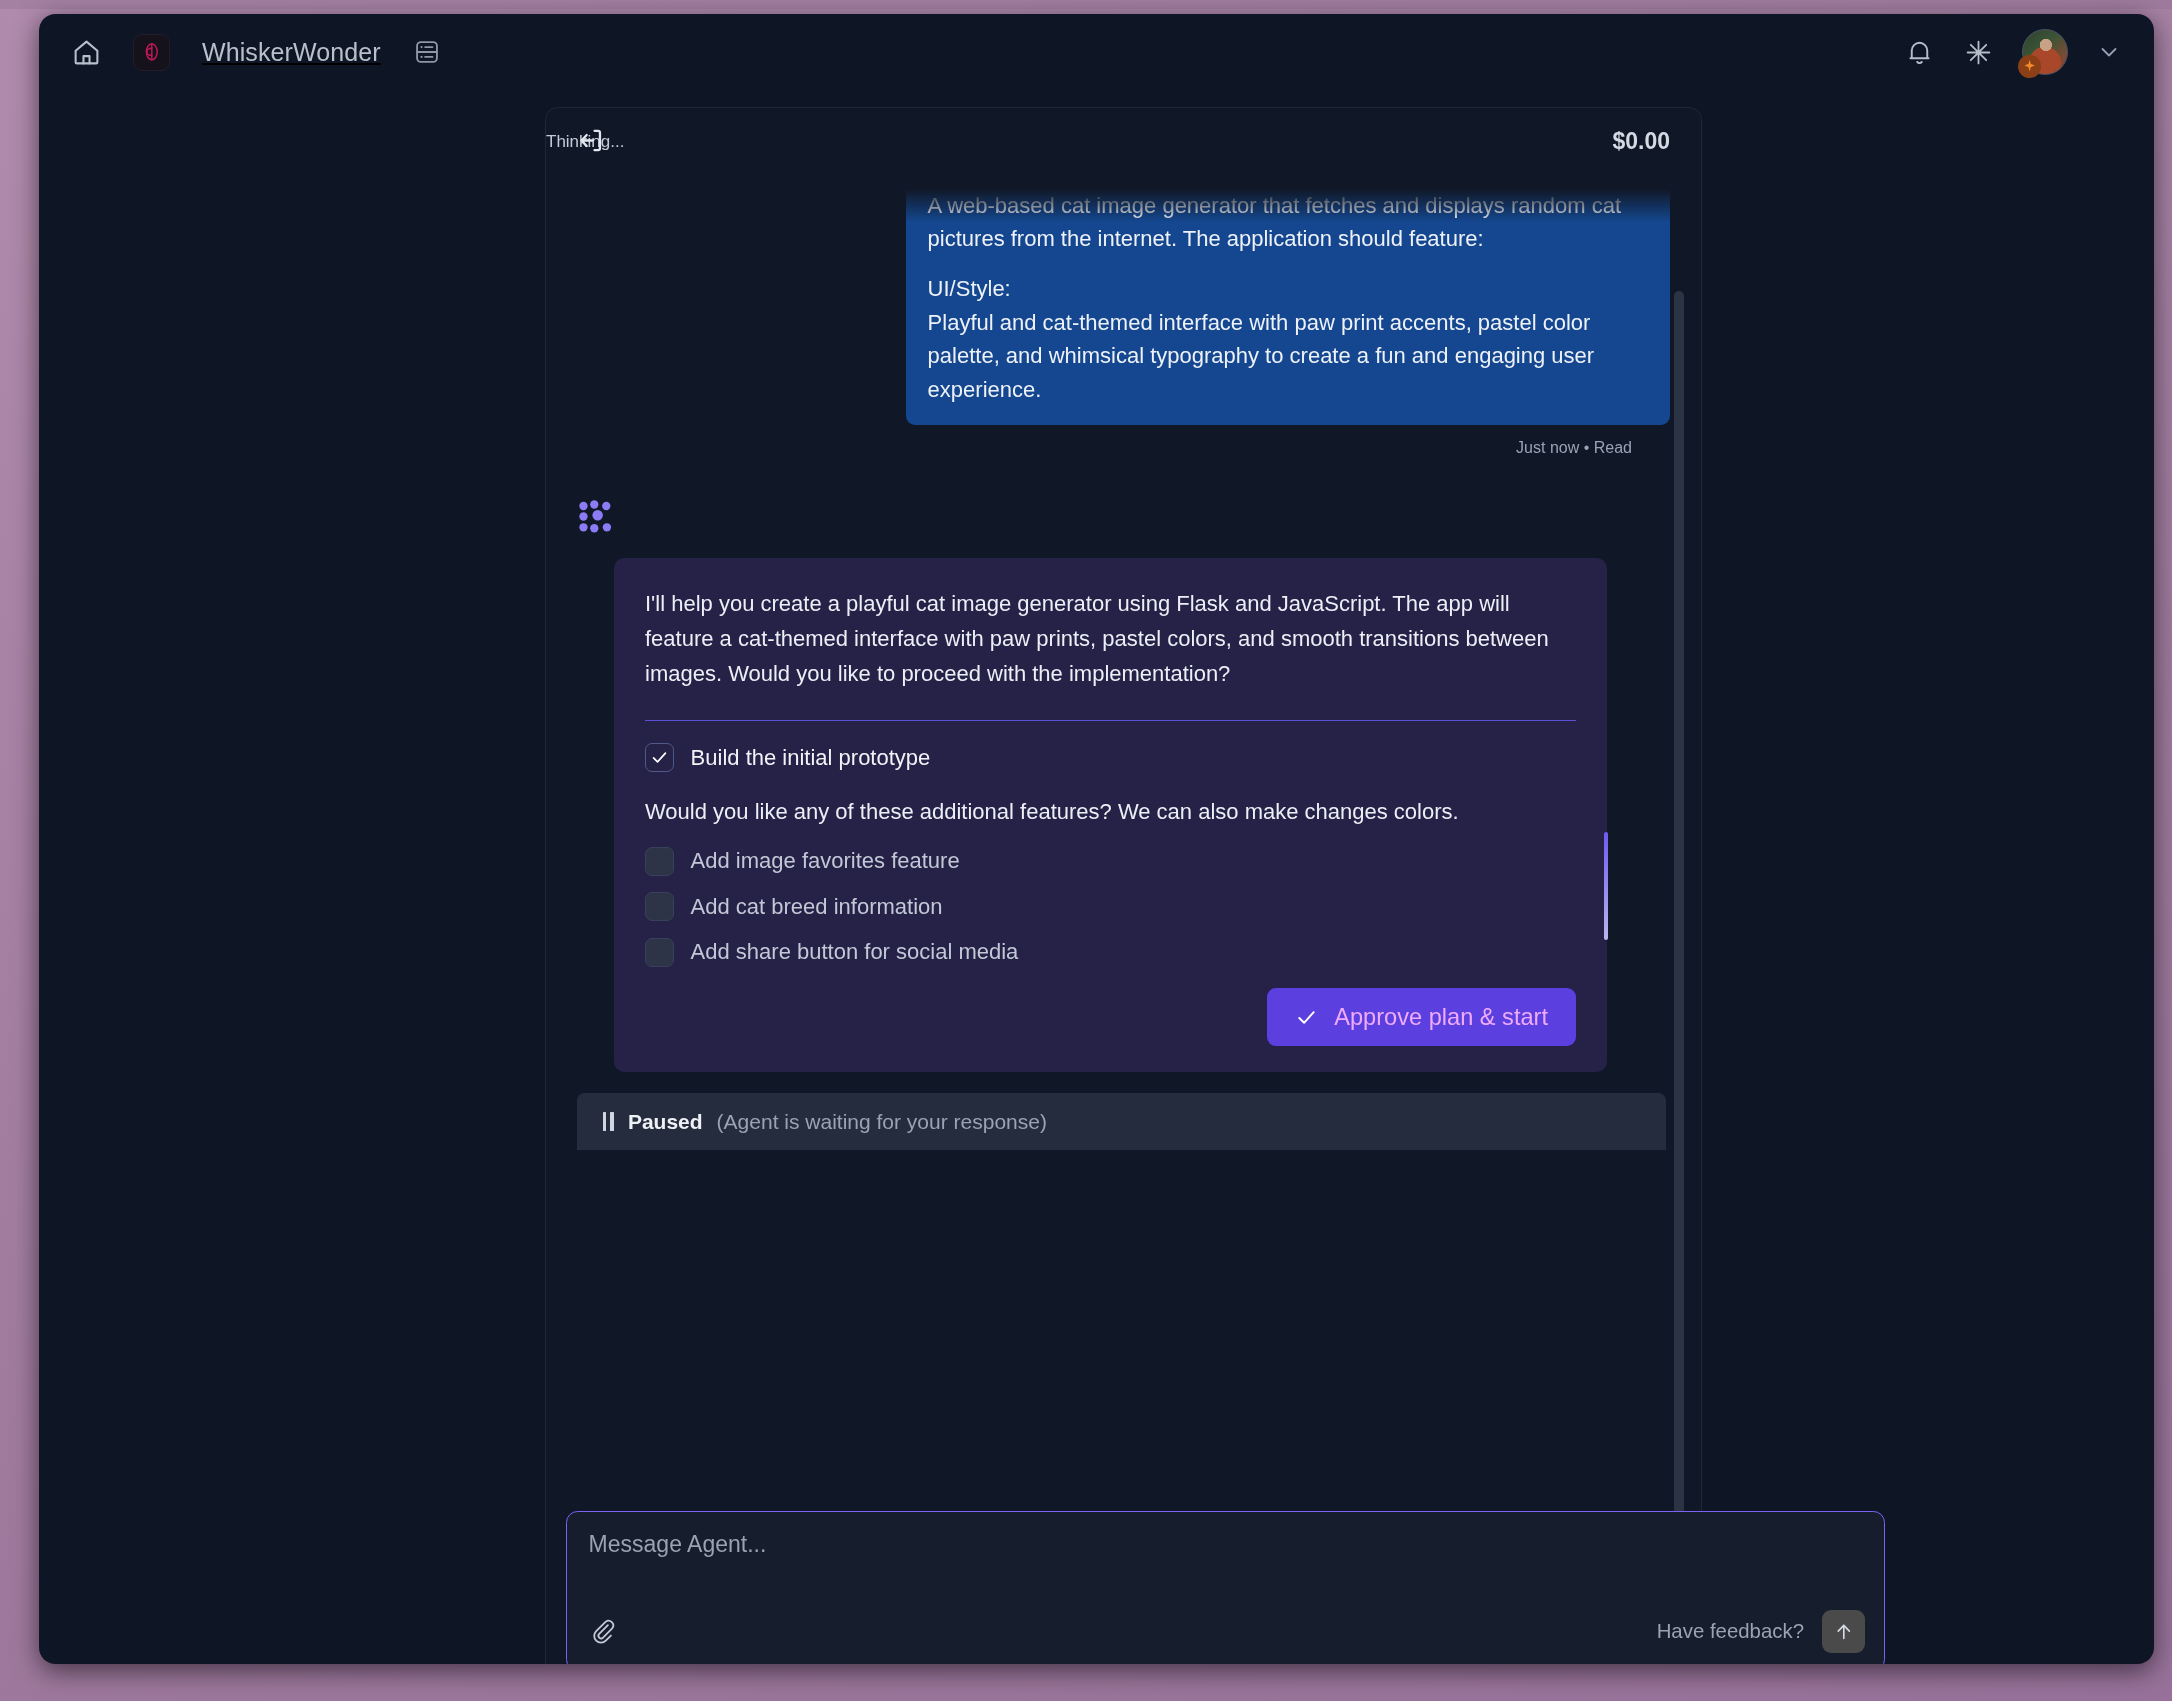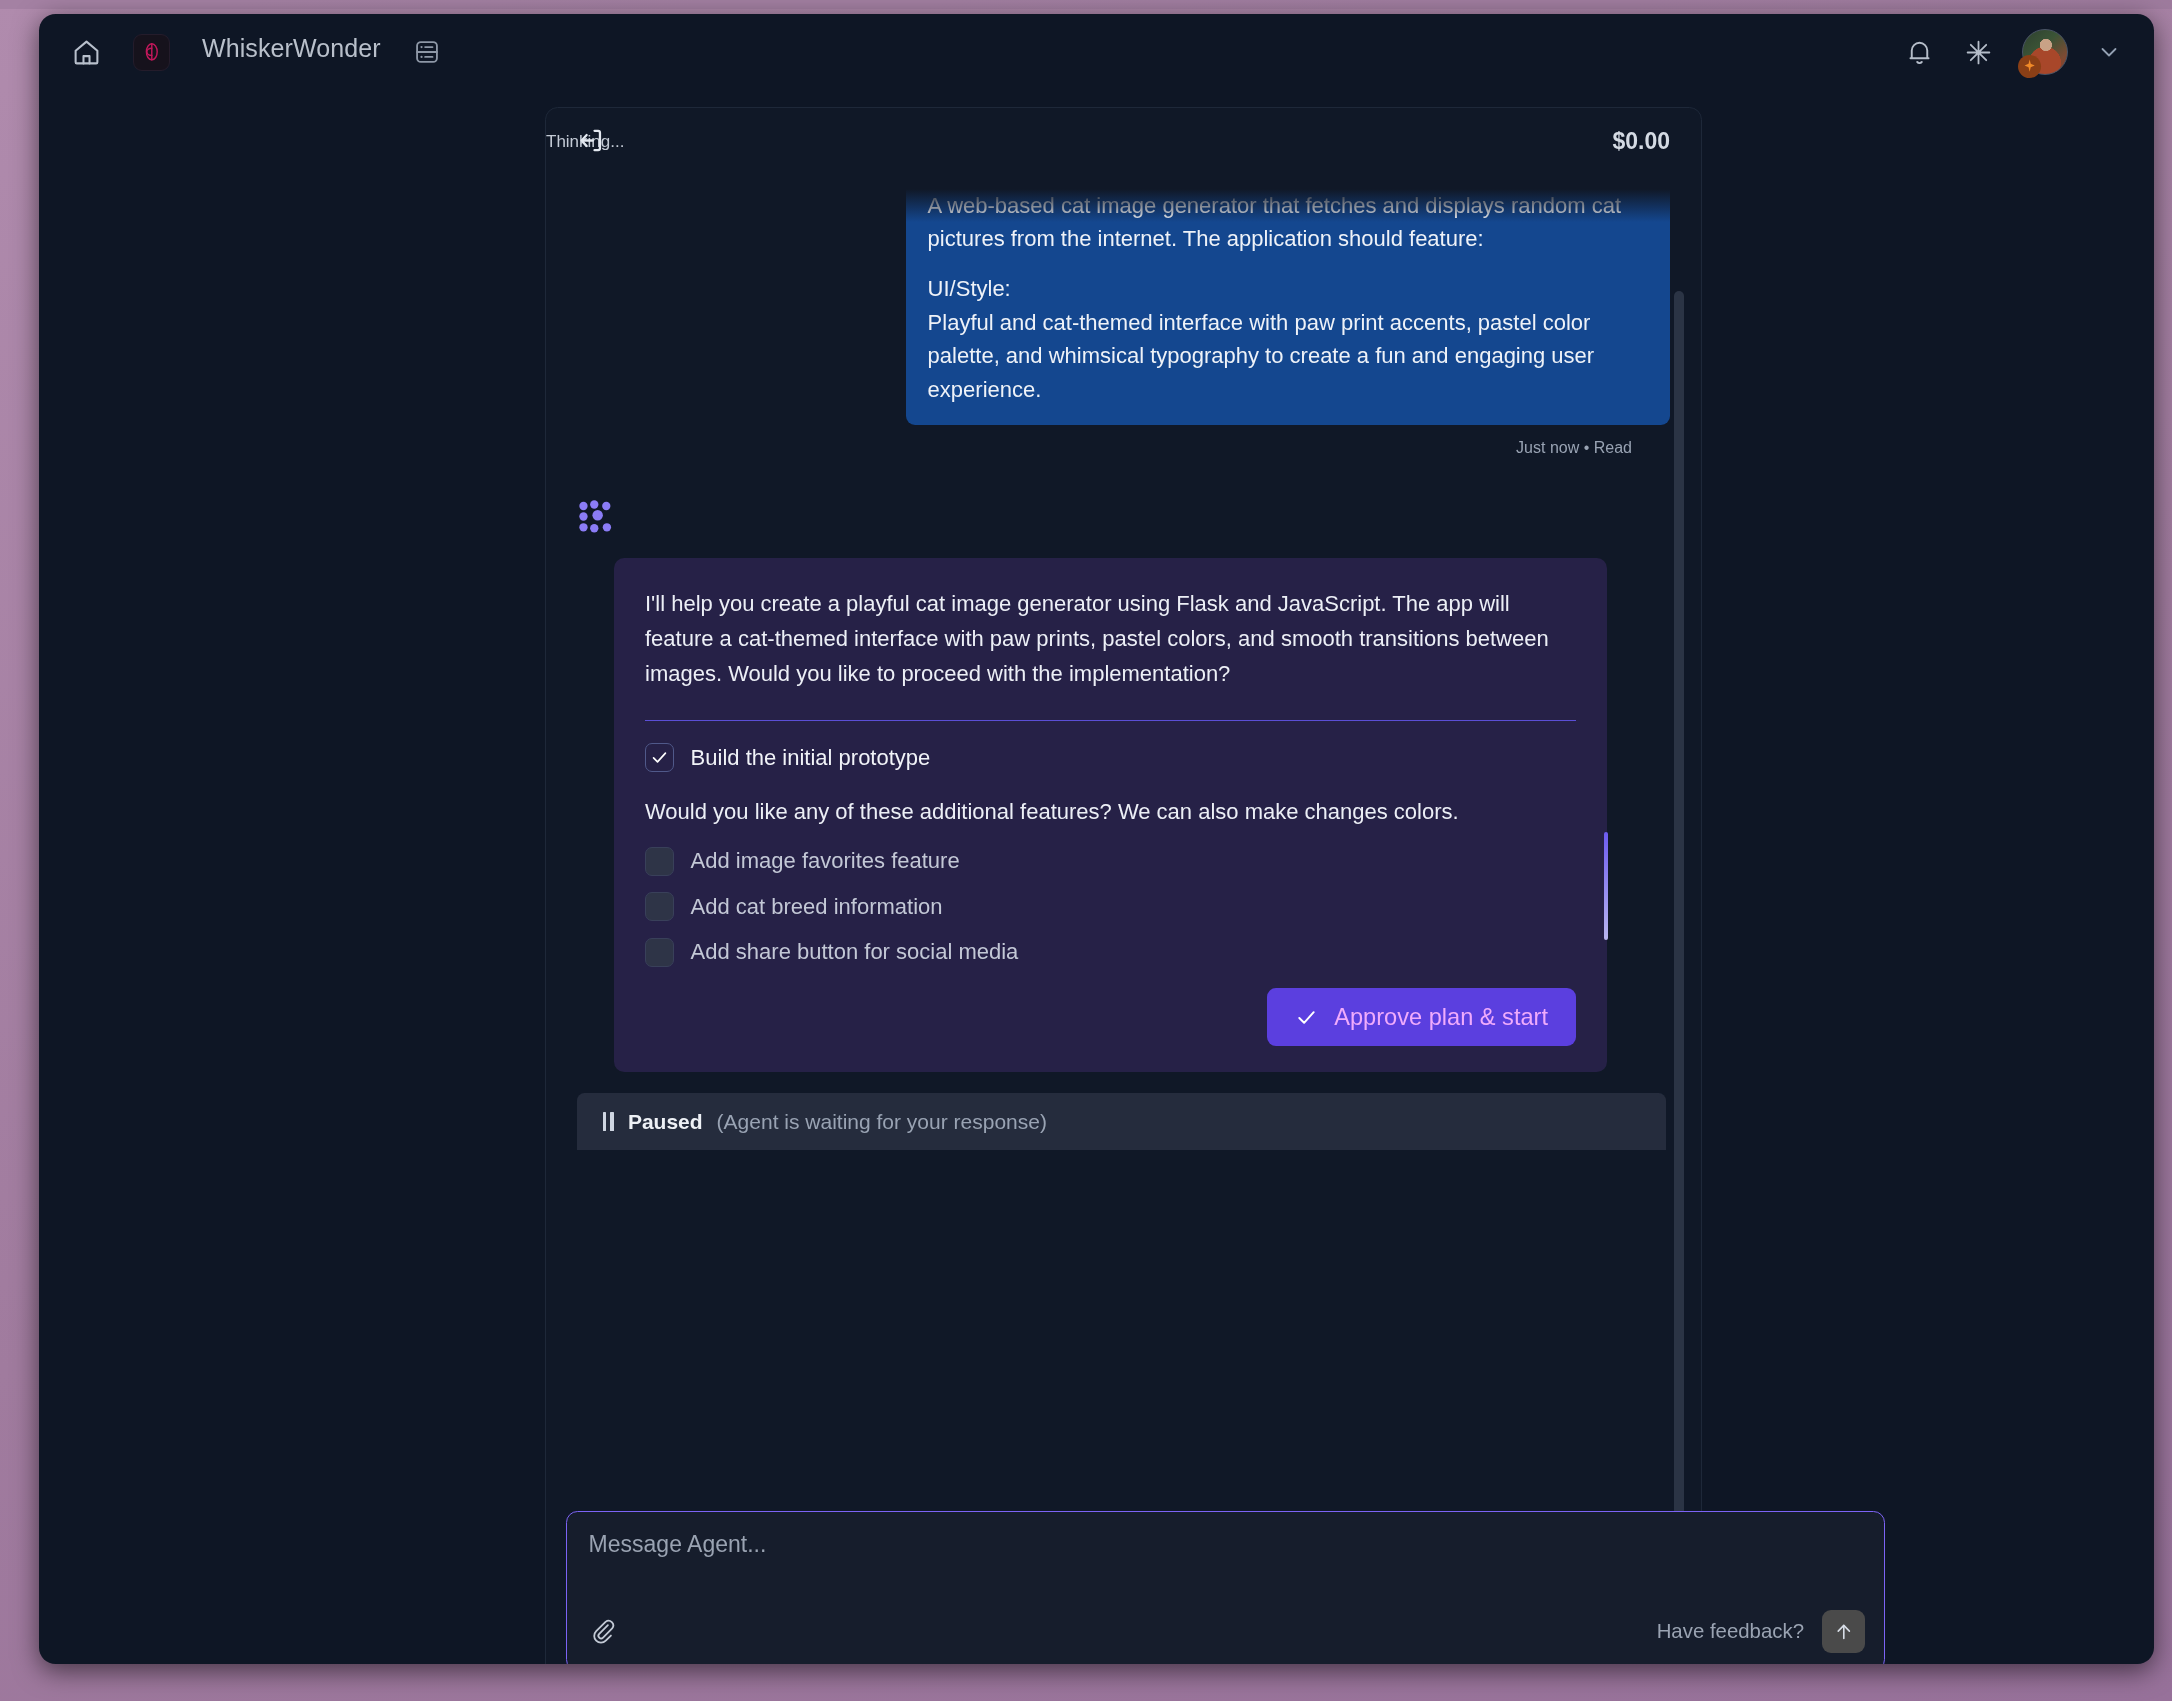--- a/index.html
+++ b/index.html
@@ -28,21 +28,21 @@
     border-radius: 16.6px;
     overflow: hidden;
     box-shadow: 0 6.4px 25.5px rgba(0,0,0,.55);
   }
 
   
   #topbar {
     position:absolute; left:0; top:0; width:100%; height:76px;
     display:flex; align-items:center; padding:0 33px;
   }
-  .tb-left { display:flex; gap:32px; }
+  .tb-left { display:flex; align-items:center; gap:32px;text-decoration:underline; }
   .icon-btn {
     display:flex; align-items:center; justify-content:center;
     cursor:pointer;
   }
   .home-ico svg, .panel-ico svg { display:block; }
   .proj-badge {
     width:37px; height:37px; border-radius:9px;
     background:#16121c; border:0.6px solid #241c2b;
     display:flex;align-items:center;justify-content:center;
   }

